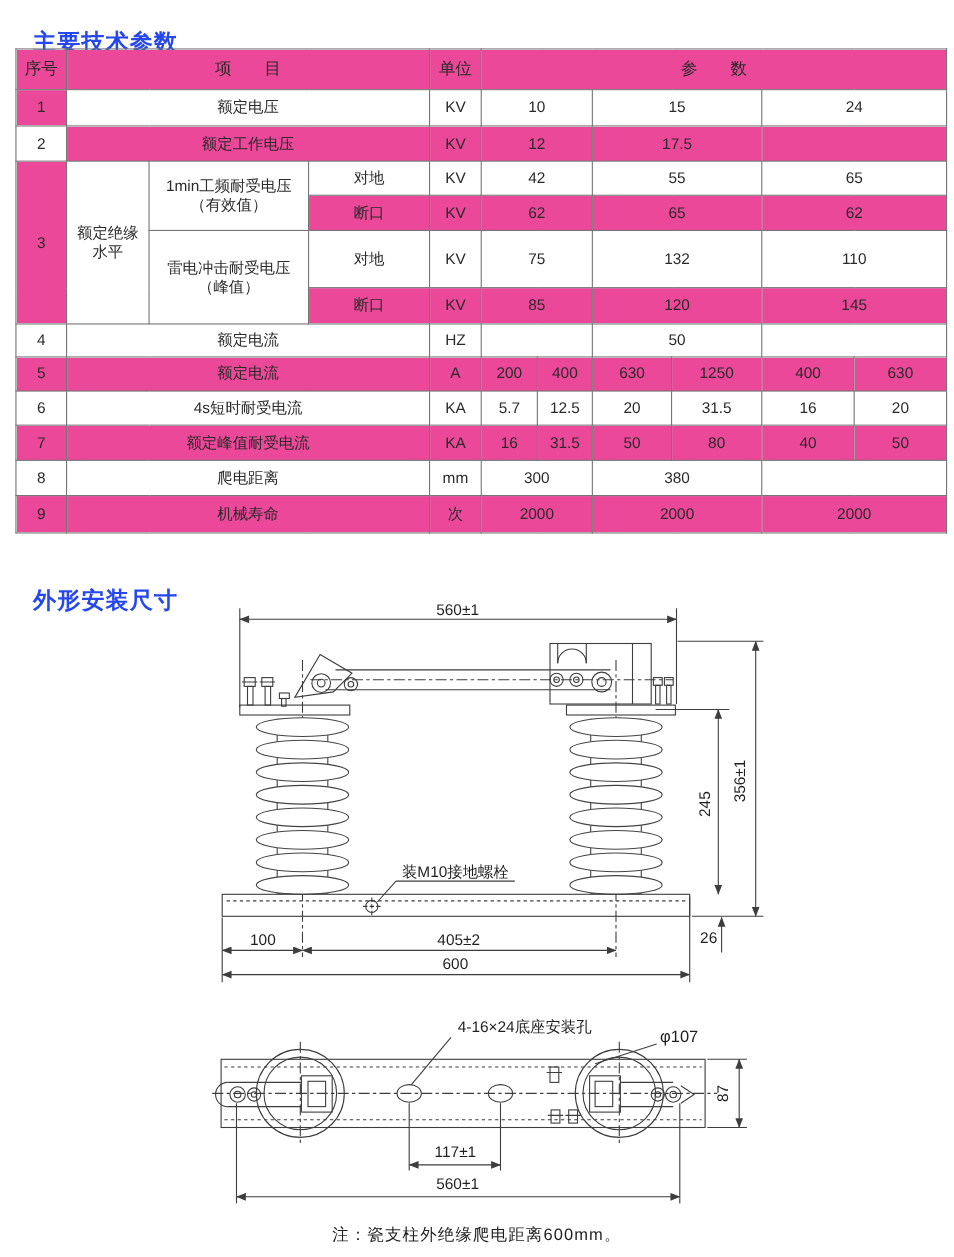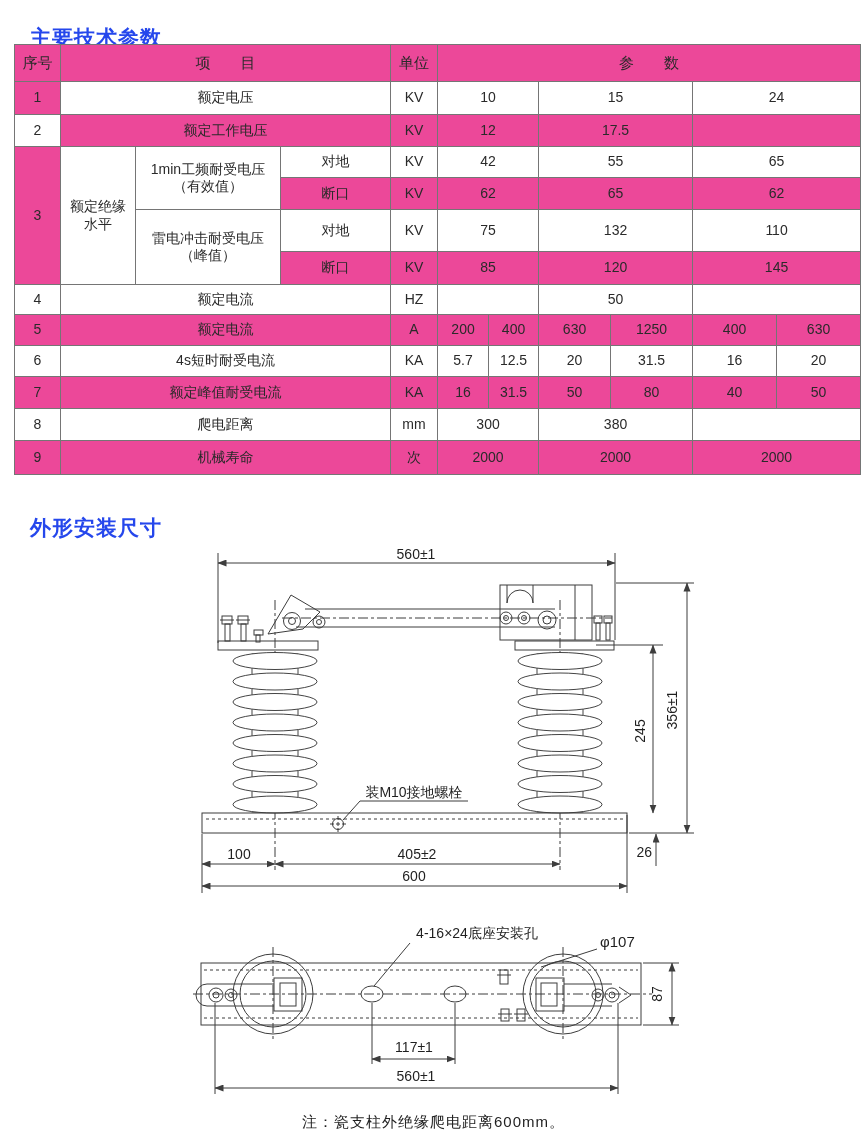--- a/index.html
+++ b/index.html
@@ -5,21 +5,21 @@
   html,body{margin:0;padding:0;}
   body{
     width:867px;height:1143px;position:relative;background:#ffffff;overflow:hidden;
     font-family:"Liberation Sans","DejaVu Sans",sans-serif;color:#1f1f1f;
   }
   .sec-title{
     position:absolute;left:14px;margin:16px;font-size:21px;font-weight:bold;color:#2547ec;
     letter-spacing:1px;
   }
   #title1{top:8px;}
-  #title2{top:498px;text-align:right;}
+  #title2{top:516px;text-align:right;}
   table.params{
     position:absolute;left:14px;top:44px;width:846px;border-collapse:collapse;table-layout:fixed;
   }
   table.params td{
     border:1px solid #757575;font-size:14px;color:#2a2a2a;
     white-space:pre-line;overflow:hidden;padding:1px 2px;line-height:1.25;
   }
   td.c{text-align:center;}
   td.l{text-align:center;padding-left:12px;}
   td.no{text-align:center;font-size:16px;}
@@ -85,21 +85,21 @@
     <td class="c" colspan="2">55</td>
     <td class="c" colspan="2">65</td>
   </tr>
   <tr style="height:32px">
     <td class="l tint">断口</td>
     <td class="c tint">KV</td>
     <td class="c tint" colspan="2">62</td>
     <td class="c tint" colspan="2">65</td>
     <td class="c tint" colspan="2">62</td>
   </tr>
-  <tr style="height:42px">
+  <tr style="height:52px">
     <td class="c" rowspan="2">雷电冲击耐受电压
 （峰值）</td>
     <td class="l">对地</td>
     <td class="c">KV</td>
     <td class="c" colspan="2">75</td>
     <td class="c" colspan="2">132</td>
     <td class="c" colspan="2">110</td>
   </tr>
   <tr style="height:33px">
     <td class="l tint">断口</td>

